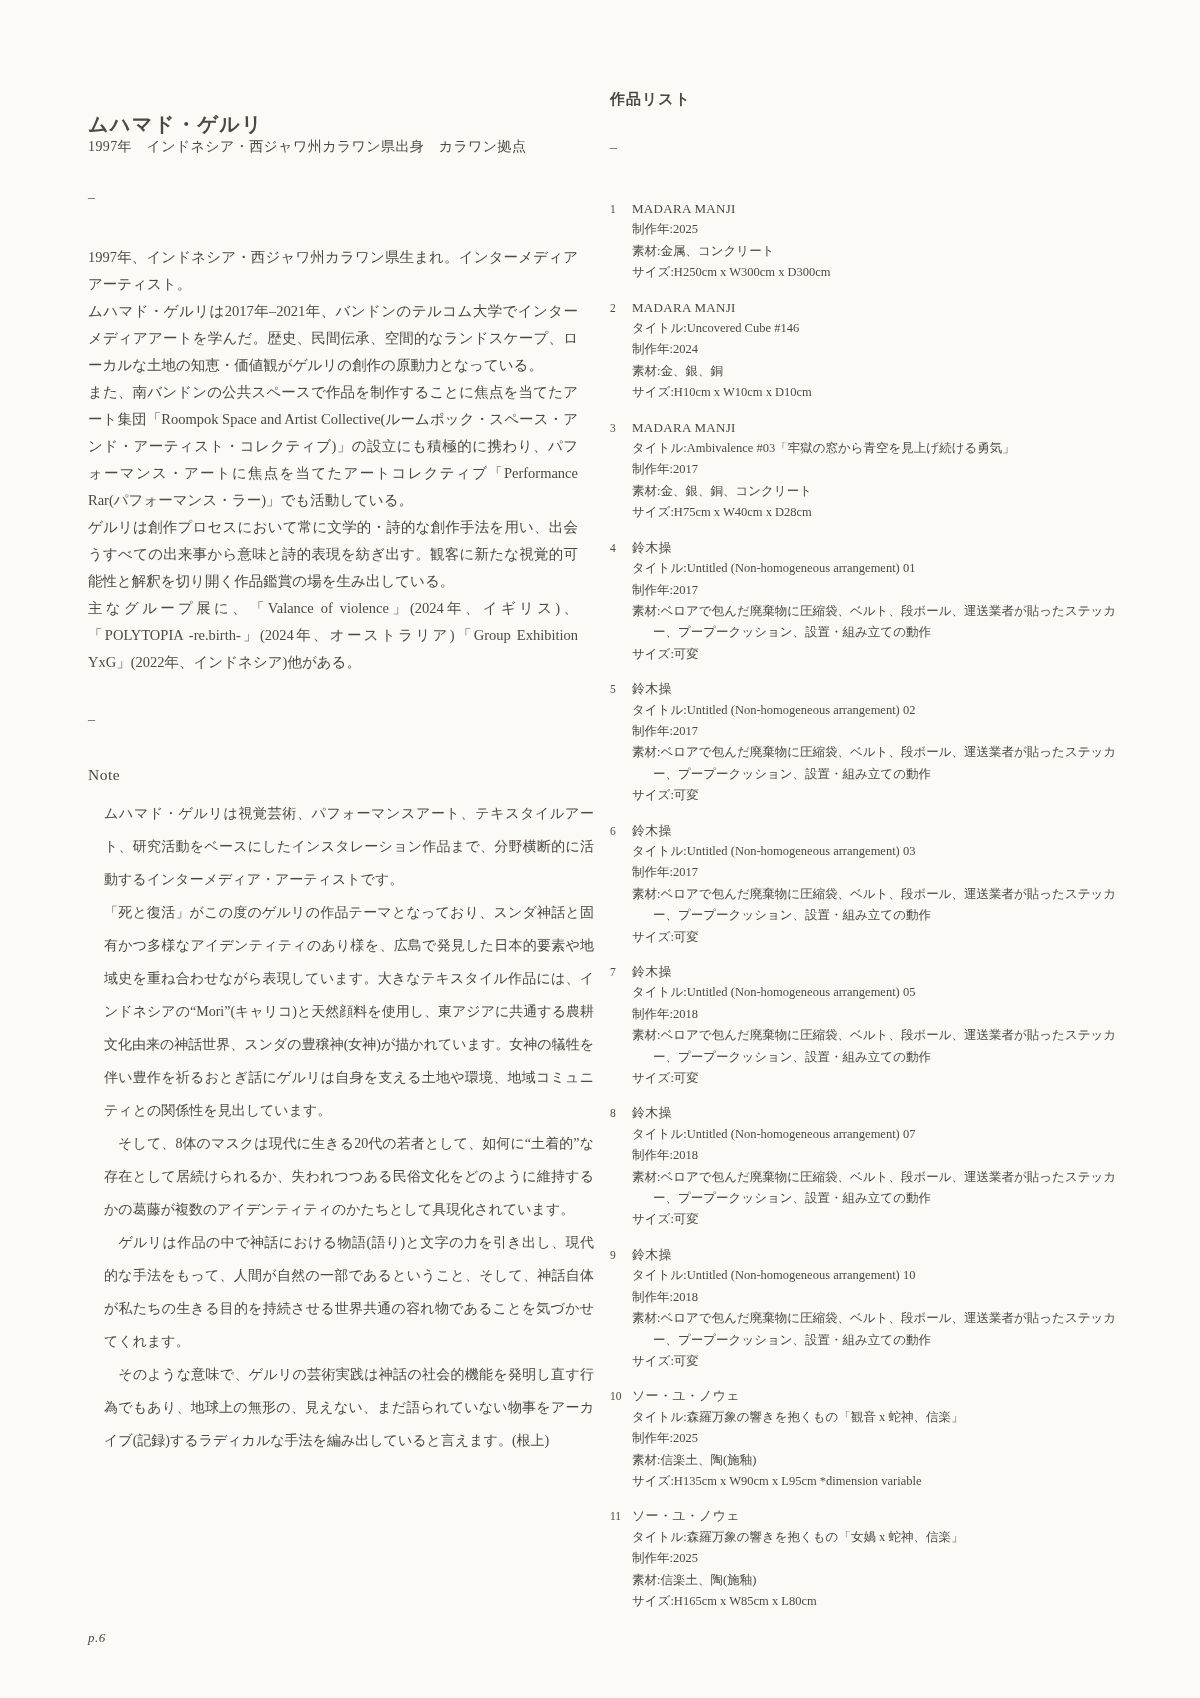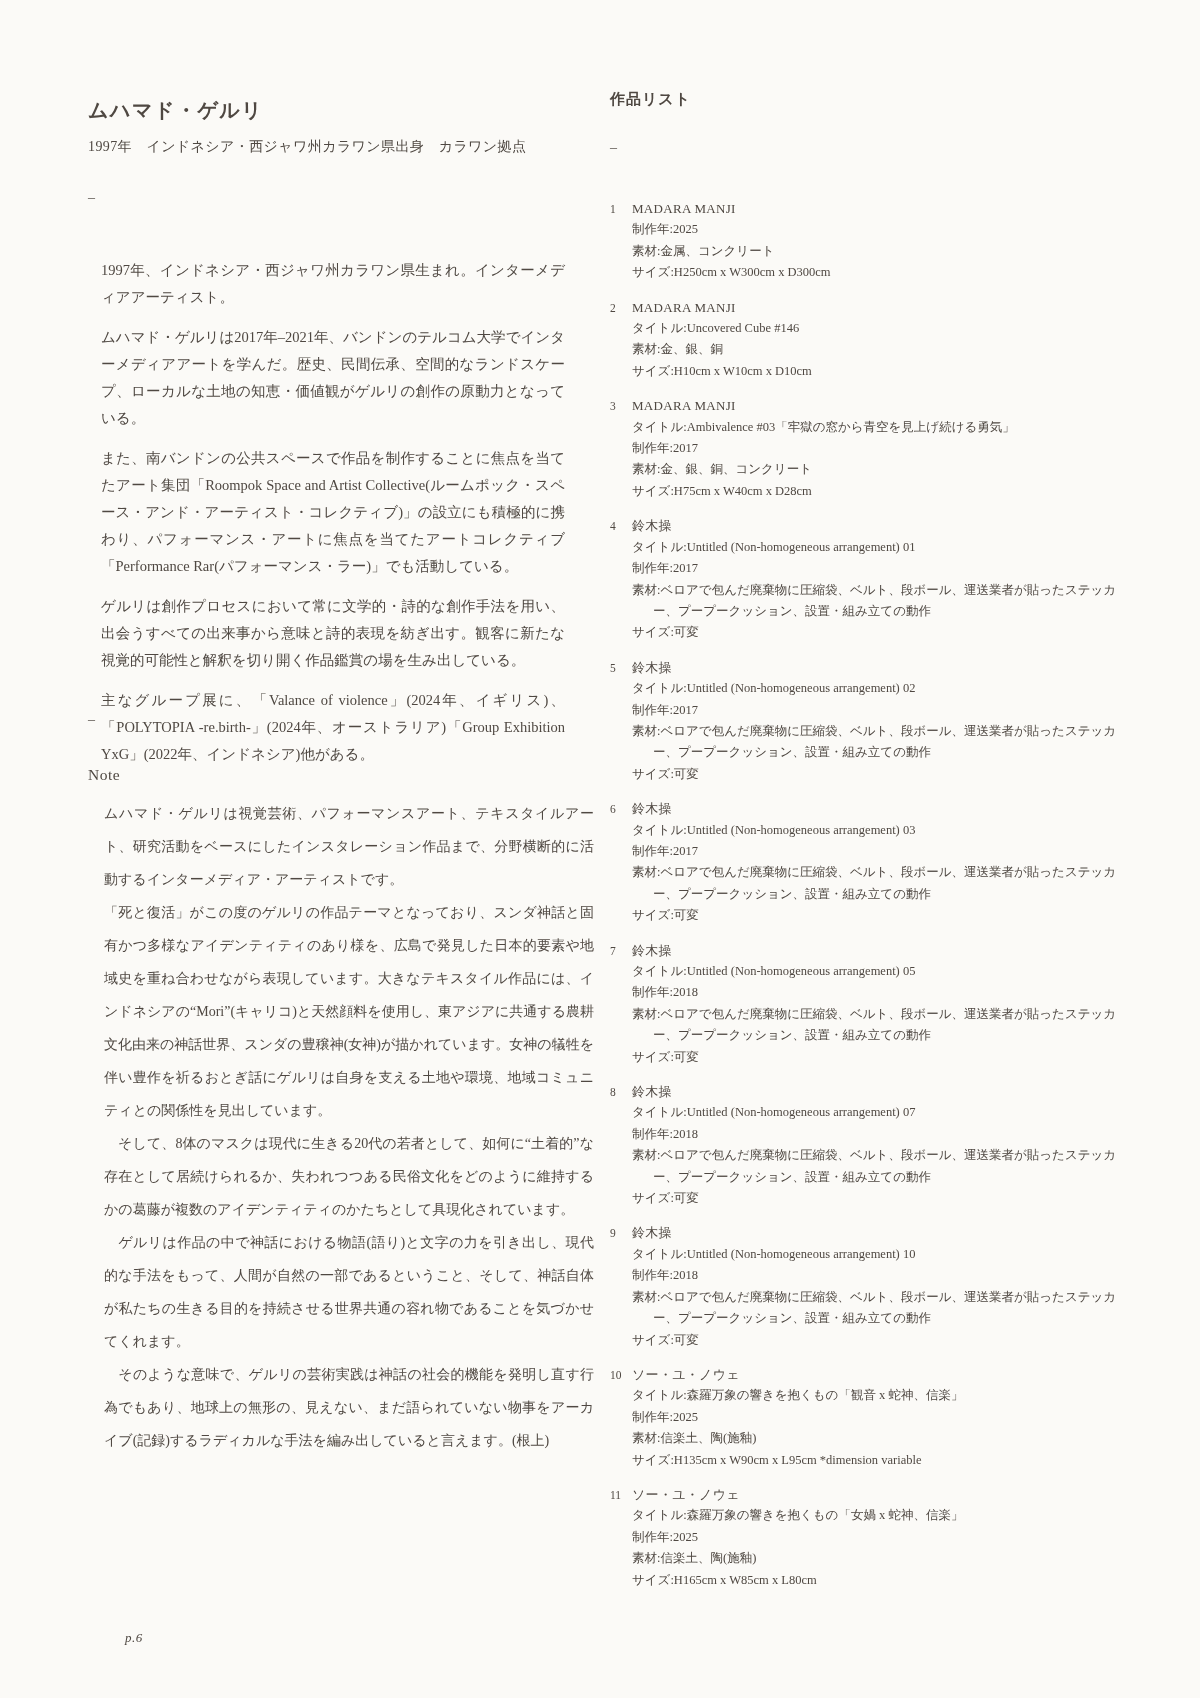--- a/index.html
+++ b/index.html
@@ -4,31 +4,31 @@
 <style>
   html,body{margin:0;padding:0;}
   body{
     width:1200px;height:1698px;position:relative;overflow:hidden;
     background:#fbfaf7;color:#4f4842;
     font-family:"Liberation Serif","DejaVu Serif",serif;
     -webkit-font-smoothing:antialiased;
   }
   .abs{position:absolute;}
   
-  .artist-name{left:88px;top:84px;font-size:20px;font-weight:bold;letter-spacing:1.5px;}
+  .artist-name{left:88px;top:98px;font-size:20px;font-weight:bold;letter-spacing:1.5px;}
   .birth-line{left:88px;top:138px;font-size:14px;letter-spacing:.4px;}
   .divider{font-size:14px;color:#5a534d;}
   .div-left-top{left:88px;top:190px;}
   .bio{left:88px;top:244px;width:490px;font-size:14.5px;line-height:27px;text-align:justify;}
-  .bio p{margin:13px;}
+  .bio p{margin:0;}
   .div-left-mid{left:88px;top:712px;}
   .note-heading{left:88px;top:766px;font-size:15.5px;letter-spacing:.5px;}
   .note-body{left:104px;top:797px;width:490px;font-size:14px;line-height:33px;text-align:justify;}
   .note-body p{margin:0;}
-  .page-number{left:88px;top:1630px;font-size:13px;font-style:italic;letter-spacing:.5px;margin-left:37px;}
+  .page-number{left:88px;top:1630px;font-size:13px;font-style:italic;letter-spacing:.5px;}
   
   .works-heading{left:610px;top:90px;font-size:15px;font-weight:bold;letter-spacing:1px;}
   .div-right{left:610px;top:140px;}
   .works{left:610px;top:198px;width:512px;font-size:12.5px;line-height:21.4px;}
   .work{display:flex;margin:0 0 13px 0;}
   .work-no{flex:none;width:22px;font-size:11.5px;padding-top:1px;}
   .work-body{flex:1;min-width:0;}
   .work-artist{font-size:13px;letter-spacing:.3px;}
   .detail{padding-left:21px;text-indent:-21px;}
 </style>
@@ -85,20 +85,21 @@
         <div class="detail"><span>素材:</span><span>金属、コンクリート</span></div>
         <div class="detail"><span>サイズ:</span><span>H250cm x W300cm x D300cm</span></div>
       </div>
     </article>
 
     <article class="work">
       <span class="work-no">2</span>
       <div class="work-body">
         <div class="work-artist">MADARA MANJI</div>
         <div class="detail"><span>タイトル:</span><span>Uncovered Cube #146</span></div>
+        <div class="detail"><span>制作年:</span><span>2024</span></div>
         <div class="detail"><span>素材:</span><span>金、銀、銅</span></div>
         <div class="detail"><span>サイズ:</span><span>H10cm x W10cm x D10cm</span></div>
       </div>
     </article>
 
     <article class="work">
       <span class="work-no">3</span>
       <div class="work-body">
         <div class="work-artist">MADARA MANJI</div>
         <div class="detail"><span>タイトル:</span><span>Ambivalence #03「牢獄の窓から青空を見上げ続ける勇気」</span></div>

